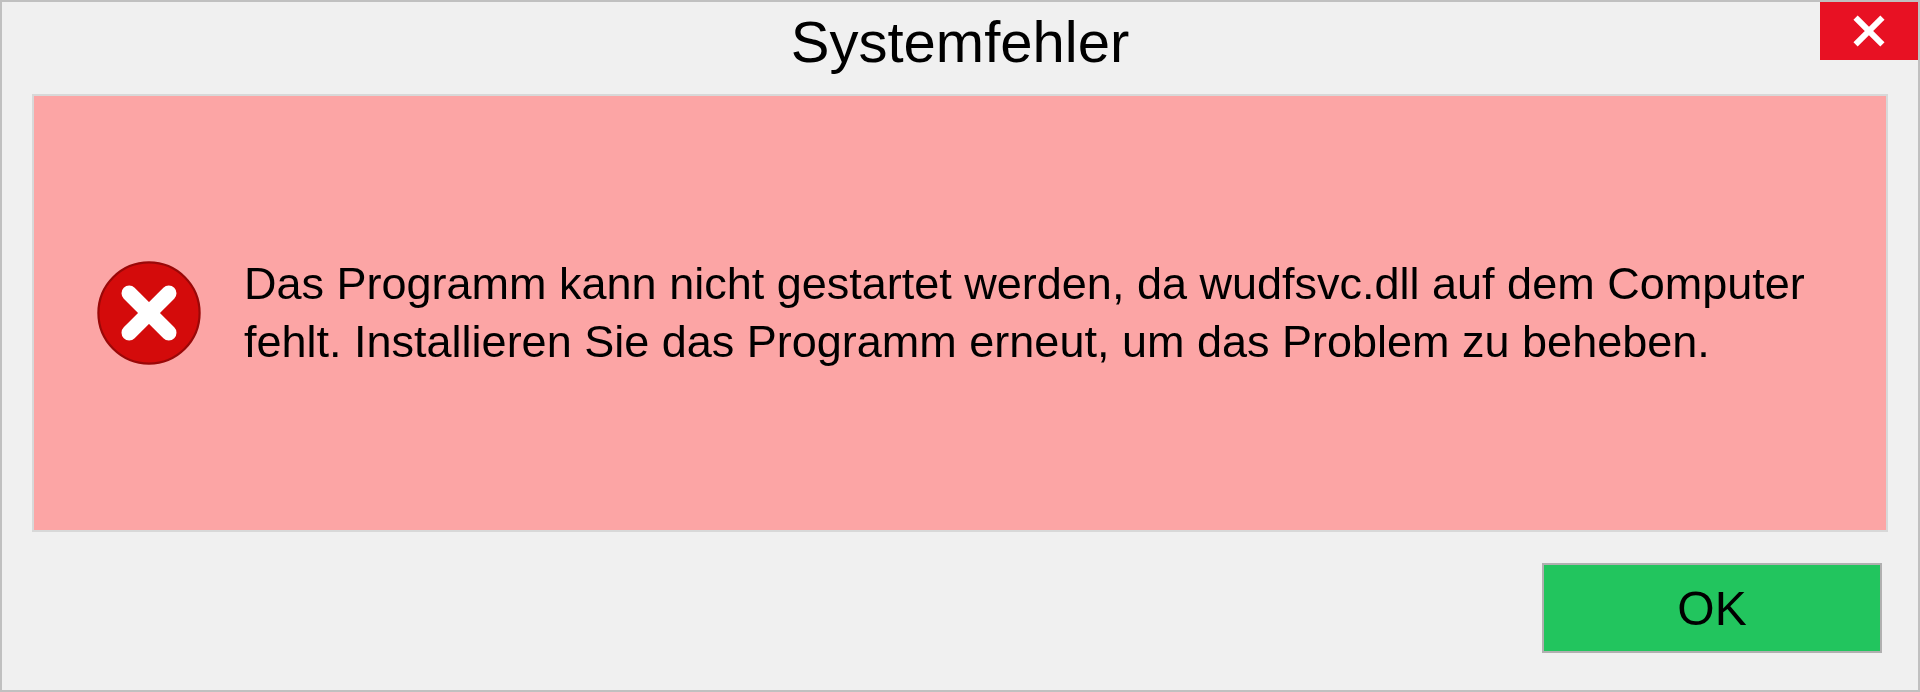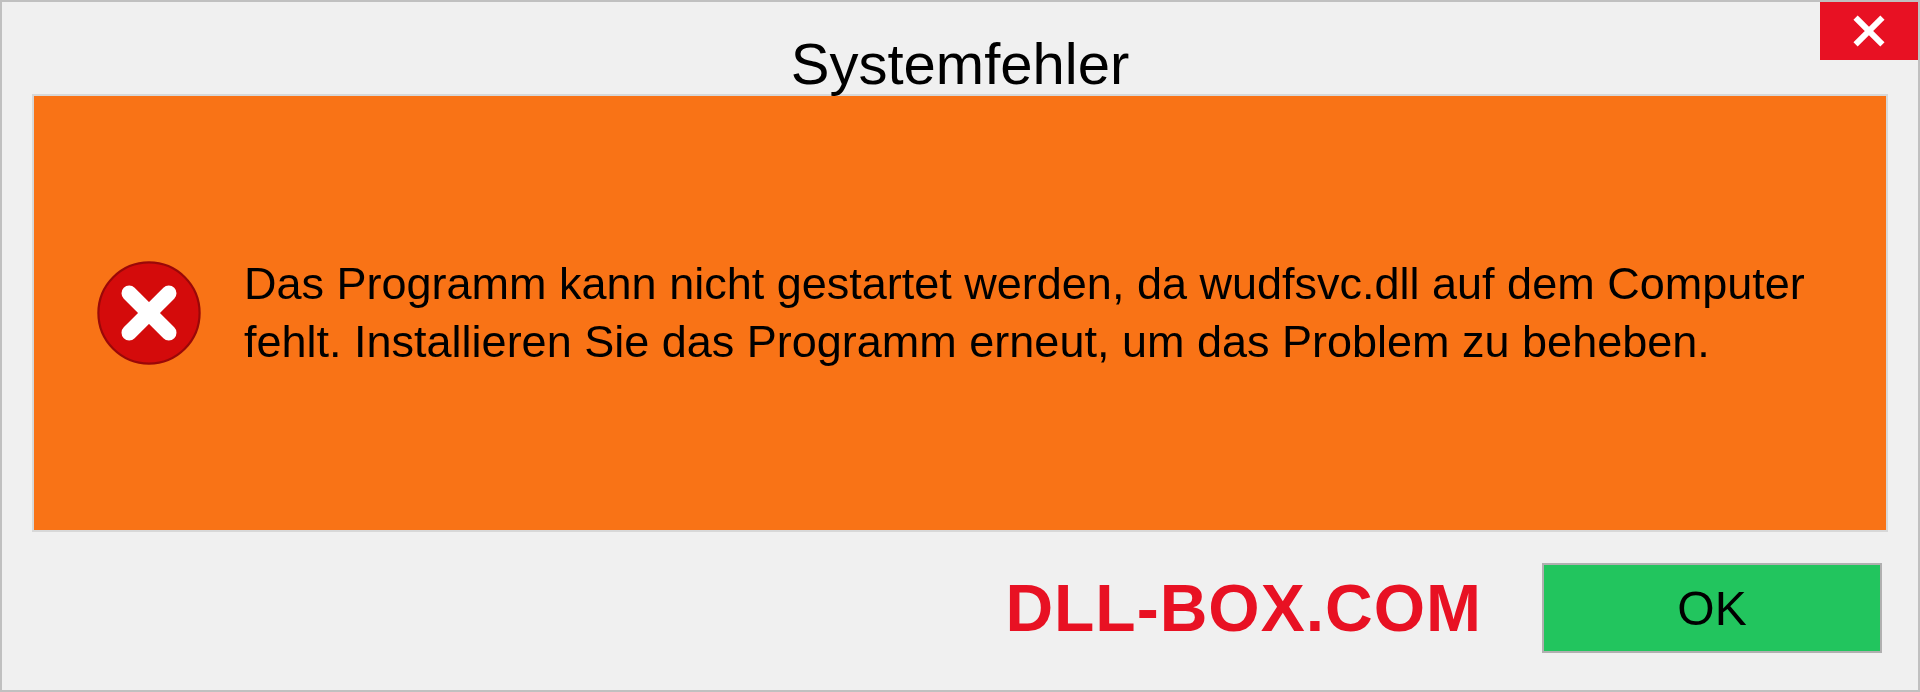--- a/index.html
+++ b/index.html
@@ -29,41 +29,40 @@
       align-items: flex-start;
       justify-content: center;
       position: relative;
       padding-top: 6px;
     }
     .title-text {
       font-size: 58px;
       font-weight: 400;
       color: #000000;
       text-align: center;
-      margin-top: 22px;
     }
     .close-btn {
       position: absolute;
       top: 0px;
       right: 0px;
       width: 98px;
       height: 58px;
       background: #e81123;
       display: flex;
       align-items: center;
       justify-content: center;
       cursor: pointer;
     }
     .close-btn svg {
       width: 34px;
       height: 34px;
     }
     .content-panel {
       margin: 0 30px 18px 30px;
-      background: #f97316;
+      background: #fca5a5;
       border: 2px solid #d8d8d8;
       flex: 1;
       display: flex;
       align-items: center;
       padding: 40px 60px;
     }
     .error-icon {
       width: 110px;
       height: 110px;
       flex-shrink: 0;
@@ -124,17 +123,16 @@
       <svg viewBox="0 0 100 100">
         <circle cx="50" cy="50" r="46" fill="#d40b0b"></circle>
         <circle cx="50" cy="50" r="46" fill="none" stroke="#9a0808" stroke-width="2"></circle>
         <path d="M32 32 L68 68 M68 32 L32 68" stroke="#ffffff" stroke-width="14" stroke-linecap="round" fill="none"></path>
       </svg>
     </div>
     <div class="message-text">Das Programm kann nicht gestartet werden, da wudfsvc.dll auf dem Computer fehlt. Installieren Sie das Programm erneut, um das Problem zu beheben.</div>
   </div>
 
   <div class="bottom-bar">
-    <div class="watermark">DLL-BOX.COM</div>
     <button class="ok-button">OK</button>
   </div>
 
 </div>
 
 </body></html>

